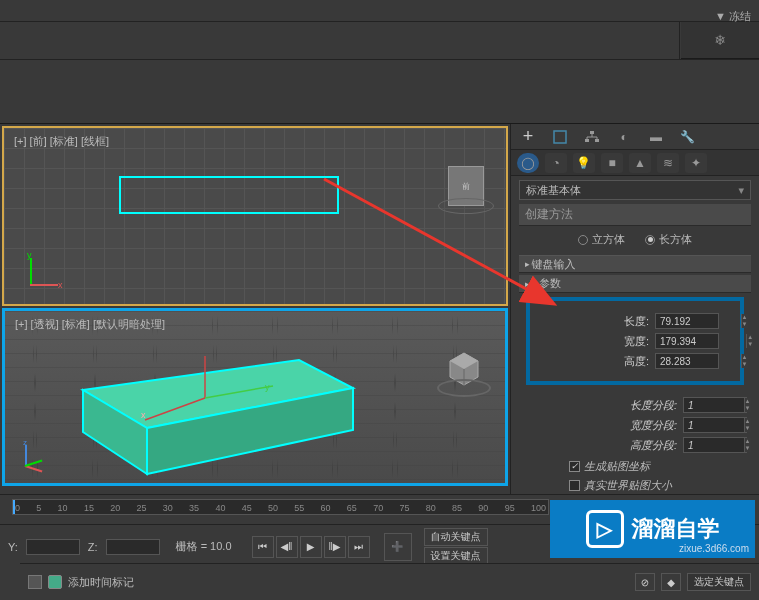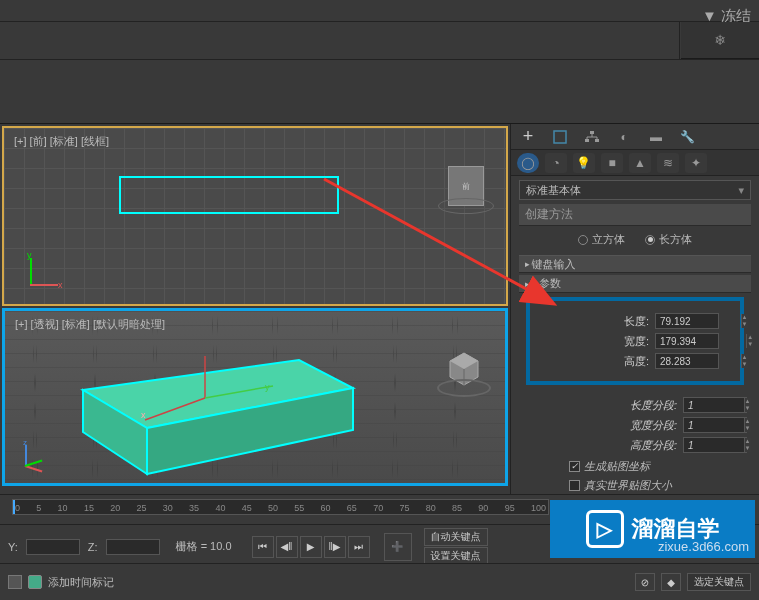--- a/index.html
+++ b/index.html
@@ -1,18 +1,18 @@
 <!DOCTYPE html>
 <html><head>
 <meta charset="utf-8">
 <style>
 *{margin:0;padding:0;box-sizing:border-box;font-family:"Microsoft YaHei",Arial,sans-serif;}
 body{background:#393939;color:#ccc;font-size:12px;width:759px;height:600px;overflow:hidden;position:relative;}
 .topbar{height:22px;background:#393939;border-bottom:1px solid #222;display:flex;justify-content:flex-end;align-items:center;padding-right:8px;}
-.topbar span{color:#aaa;font-size:15px;margin-top:12px;}
+.topbar span{color:#aaa;font-size:11px;margin-top:12px;}
 .topbar .arrow{margin-right:4px;}
 .ribbon{height:38px;background:#393939;border-bottom:1px solid #222;position:relative;}
 .ribbon-left{height:100%;width:680px;border-right:1px solid #222;}
 .ribbon-right{position:absolute;right:0;top:0;height:100%;width:78px;display:flex;align-items:center;justify-content:center;background:#333;border-bottom:1px solid #1a1a1a;}
 .snow{color:#888;font-size:14px;}
 .midbar{height:64px;background:#393939;border-bottom:1px solid #1a1a1a;}
 .main{display:flex;height:370px;}
 .viewports{width:510px;background:#393939;padding:0;}
 .panel{width:249px;background:#393939;border-left:1px solid #222;}
 .vp{position:relative;border:1px solid #555;margin:2px;}
@@ -69,25 +69,25 @@
 .timeline{height:30px;background:#393939;border-top:1px solid #222;position:relative;}
 .timeline-track{position:absolute;top:4px;left:12px;right:210px;height:16px;background:#2a2a2a;border:1px solid #555;}
 .timeline-nums{display:flex;justify-content:space-between;padding:0 2px;font-size:9px;color:#888;position:absolute;top:3px;width:100%;}
 .timeline-mark{position:absolute;left:0;top:0;width:2px;height:100%;background:#4af;}
 .statusbar{height:44px;background:#393939;border-top:1px solid #222;display:flex;align-items:center;padding:0 8px;gap:8px;position:relative;}
 .sb-label{color:#bbb;font-size:11px;}
 .sb-field{background:#2a2a2a;border:1px solid #555;height:16px;width:54px;color:#ccc;font-size:10px;padding:0 3px;}
 .sb-text{color:#bbb;font-size:11px;}
 .play-controls{display:flex;gap:2px;}
 .play-btn{width:22px;height:22px;background:#3a3a3a;border:1px solid #555;display:flex;align-items:center;justify-content:center;color:#ccc;font-size:10px;}
-.bottom-row{display:flex;align-items:center;padding:18px 8px;gap:6px;background:#393939;}
+.bottom-row{display:flex;align-items:center;padding:18px 8px;gap:6px;background:#393939;margin-left:20px;}
 .lock-ico{width:14px;height:14px;border:1px solid #888;background:#4a8;border-radius:2px;}
 .watermark{position:absolute;right:4px;bottom:42px;width:205px;height:58px;background:#0a7cc5;display:flex;align-items:center;justify-content:center;gap:8px;font-size:22px;font-weight:bold;color:#fff;z-index:100;}
 .watermark .logo{width:38px;height:38px;border:3px solid #fff;border-radius:6px;display:flex;align-items:center;justify-content:center;font-size:20px;}
-.watermark .sub{position:absolute;right:6px;bottom:4px;font-size:13px;font-weight:normal;color:#cde;}
+.watermark .sub{position:absolute;right:6px;bottom:4px;font-size:10px;font-weight:normal;color:#cde;}
 </style>
 </head>
 <body>
 
 <div class="topbar">
   <span class="arrow"></span>
   <span>▼ 冻结</span>
 </div>
 <div class="ribbon">
   <div class="ribbon-left"></div>

